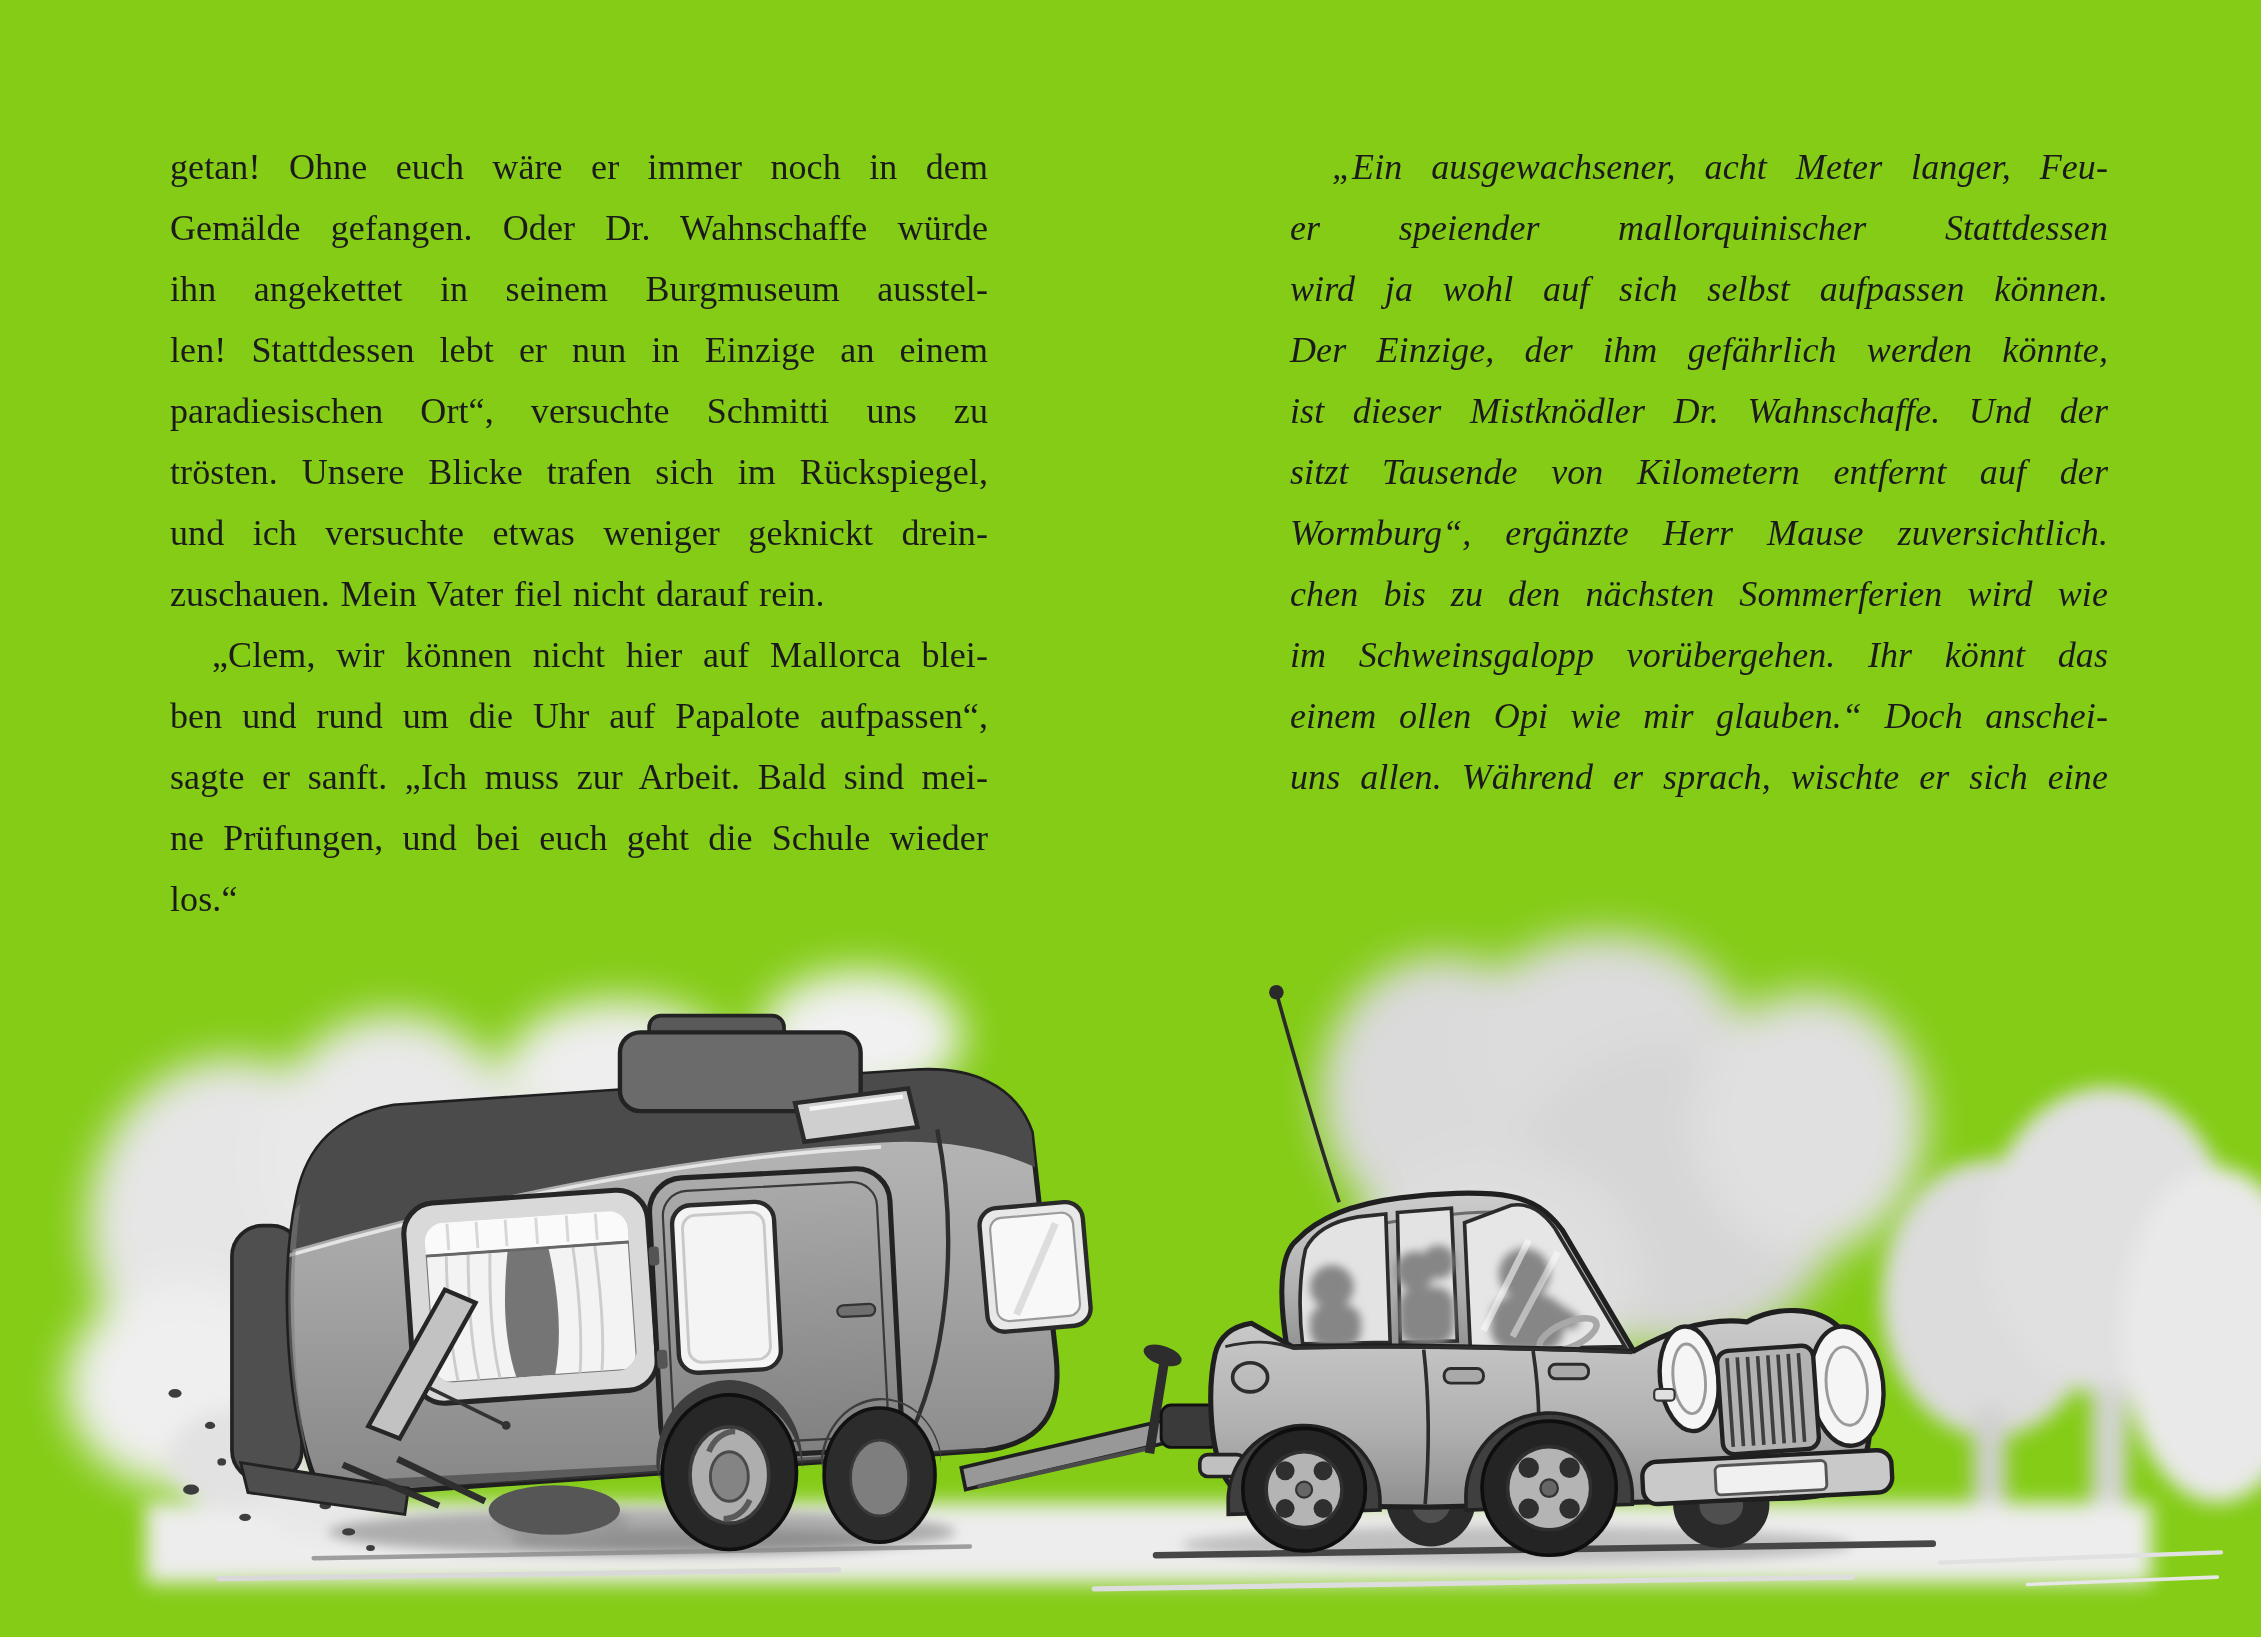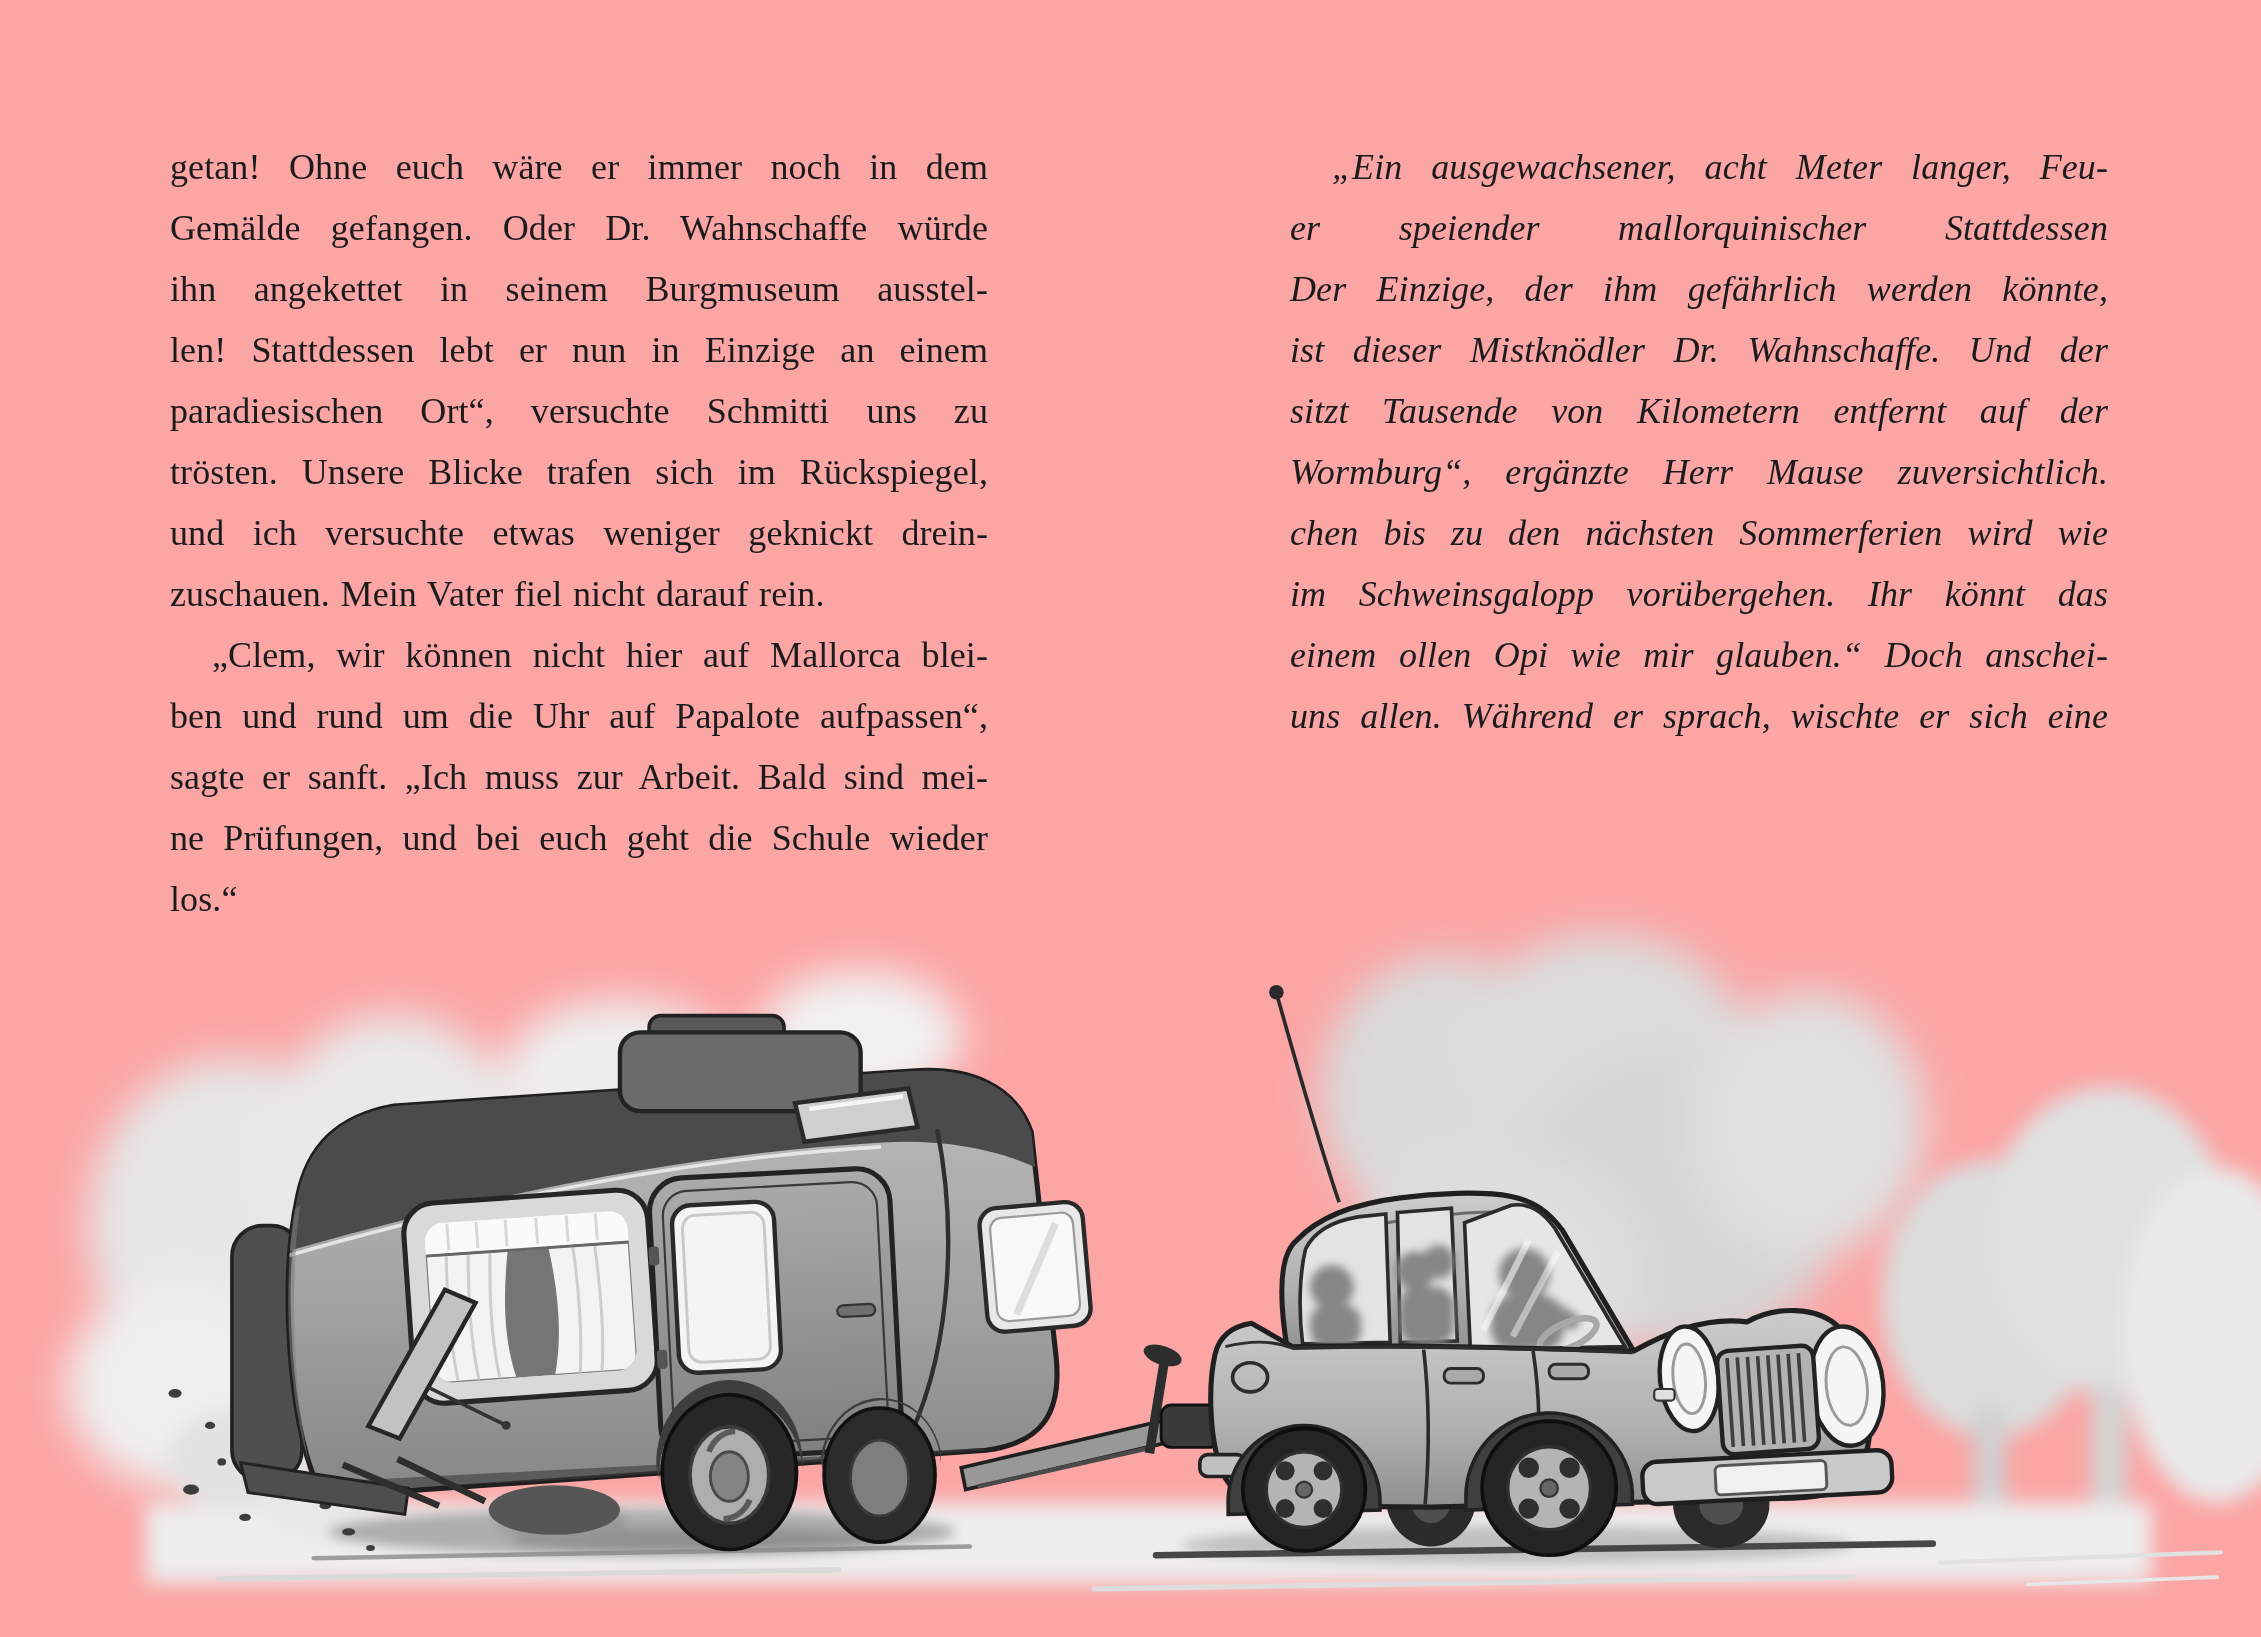--- a/index.html
+++ b/index.html
@@ -1,19 +1,19 @@
 <!DOCTYPE html>
 <html style="font-size:11.7px"><head>
 <meta charset="utf-8">
 <style>
   html,body{margin:0;padding:0;background:#ffffff;}
   .page{
     position:relative;
     width:2261px;height:1638px;
-    background:#fca5a5;
+    background:#84cc16;
     overflow:hidden;
     font-family:"Liberation Serif","DejaVu Serif",serif;
     color:#1b1b1b;
   }
   .col{
     position:absolute;
     top:137px;
     width:818px;
     font-size:36px;
     line-height:61px;
@@ -48,20 +48,21 @@
     <div class="line j ind">„Clem, wir können nicht hier auf Mallorca blei-</div>
     <div class="line j">ben und rund um die Uhr auf Papalote aufpassen“,</div>
     <div class="line j">sagte er sanft. „Ich muss zur Arbeit. Bald sind mei-</div>
     <div class="line j">ne Prüfungen, und bei euch geht die Schule wieder</div>
     <div class="line">los.“</div>
   </div>
 
   <div class="col right">
     <div class="line j ind">„Ein ausgewachsener, acht Meter langer, Feu-</div>
     <div class="line j">er speiender mallorquinischer Stattdessen</div>
+    <div class="line j">wird ja wohl auf sich selbst aufpassen können.</div>
     <div class="line j">Der Einzige, der ihm gefährlich werden könnte,</div>
     <div class="line j">ist dieser Mistknödler Dr. Wahnschaffe. Und der</div>
     <div class="line j">sitzt Tausende von Kilometern entfernt auf der</div>
     <div class="line j">Wormburg“, ergänzte Herr Mause zuversichtlich.</div>
     <div class="line j">chen bis zu den nächsten Sommerferien wird wie</div>
     <div class="line j">im Schweinsgalopp vorübergehen. Ihr könnt das</div>
     <div class="line j">einem ollen Opi wie mir glauben.“ Doch anschei-</div>
     <div class="line j">uns allen. Während er sprach, wischte er sich eine</div>
   </div>
 

